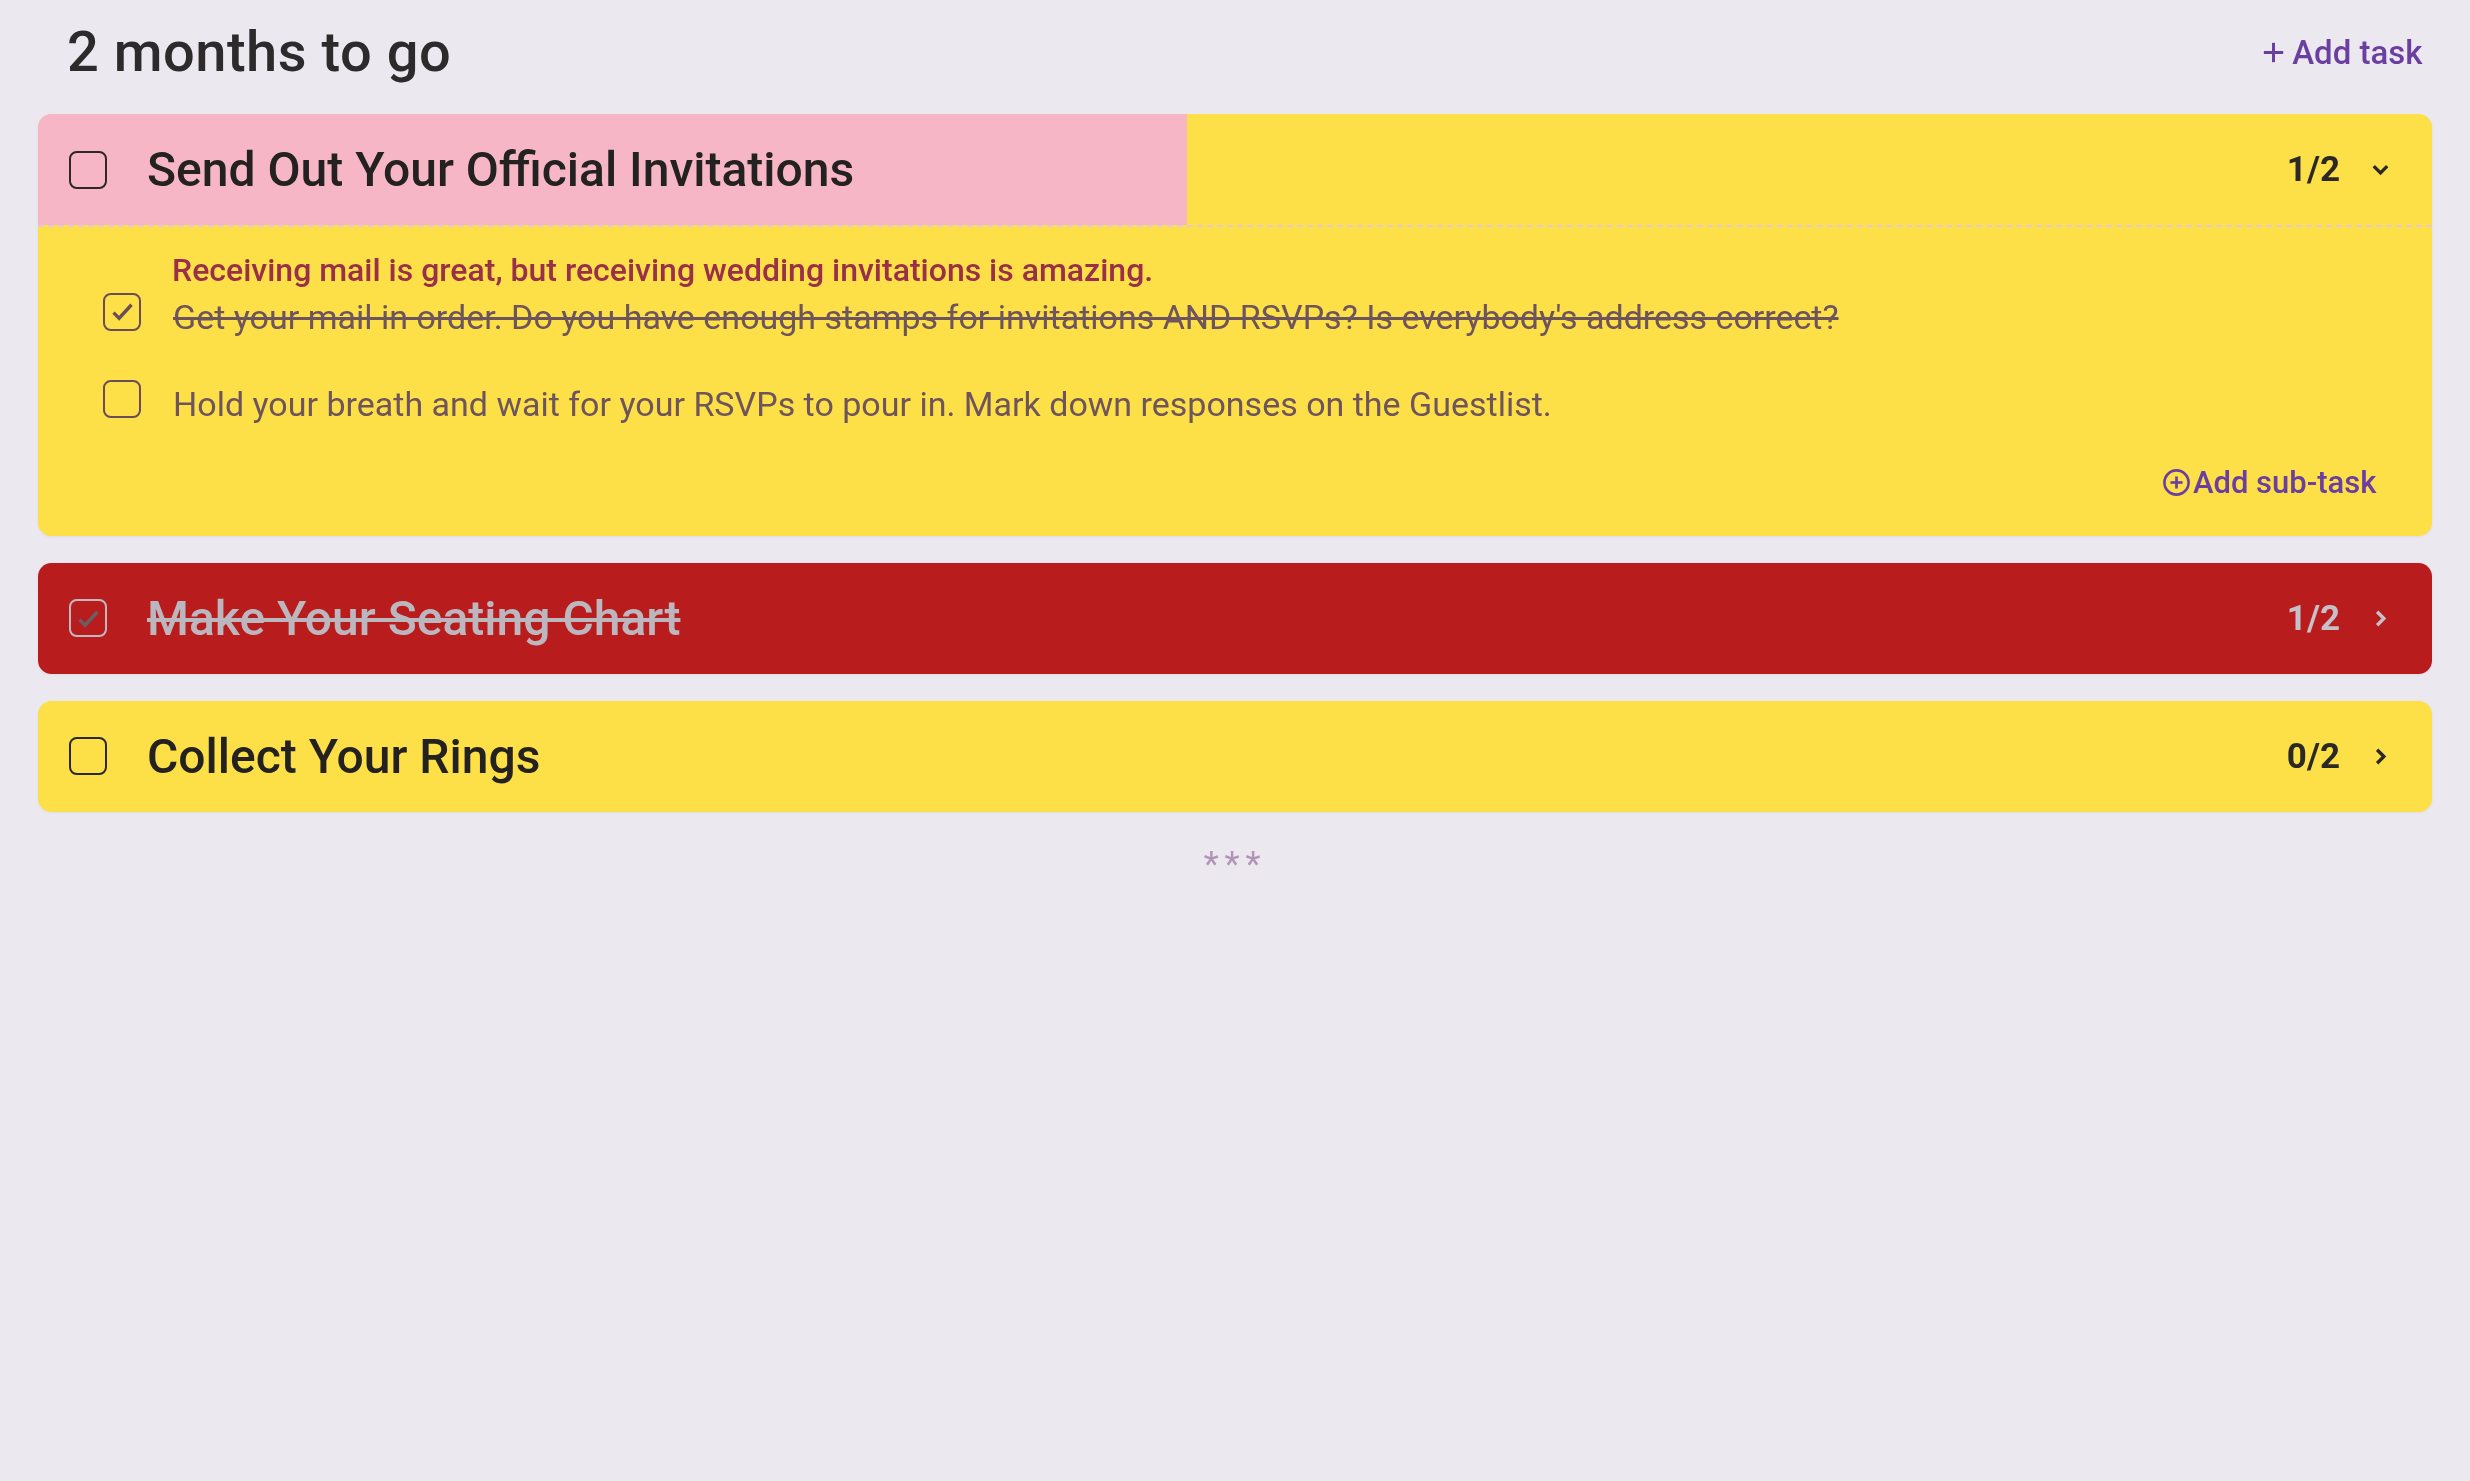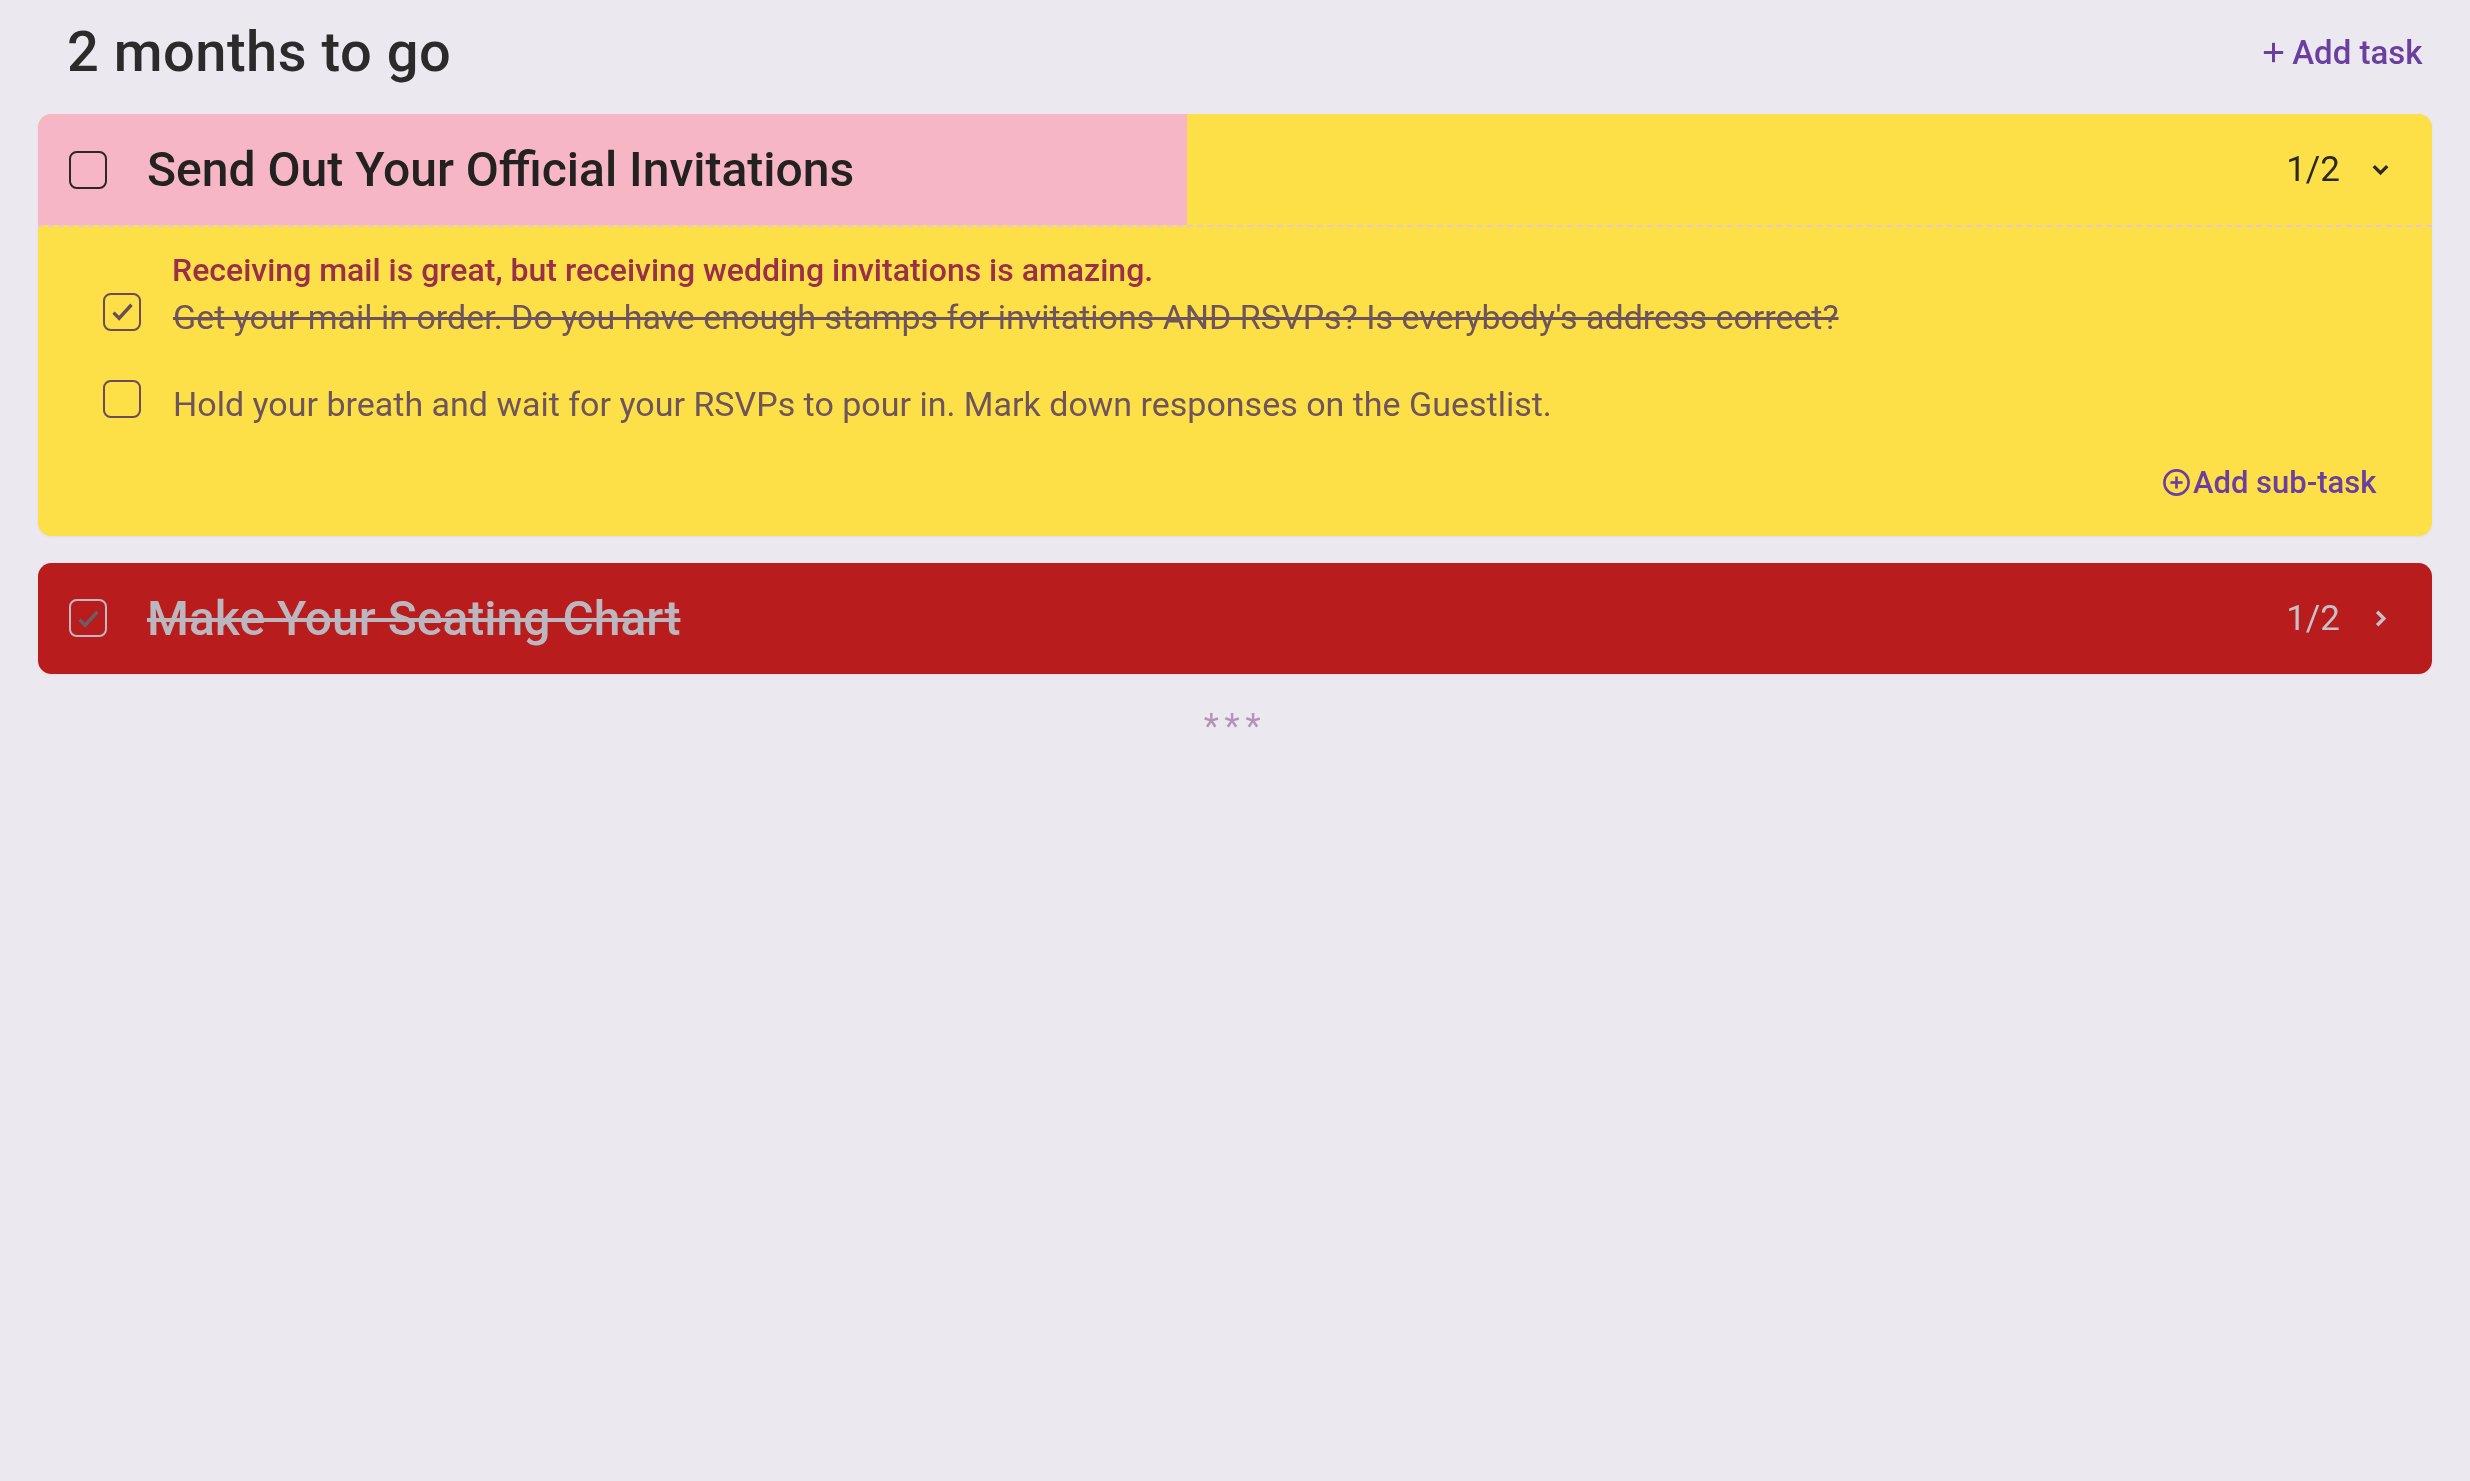--- a/index.html
+++ b/index.html
@@ -66,21 +66,21 @@
 
   .task-title {
     font-size: 48px;
     font-weight: 500;
     margin-left: 40px;
     flex: 1;
     color: #242220;
   }
   .task-title.done { text-decoration: line-through; color: #bcb6be; }
 
-  .progress { font-size: 35px; font-weight: 400; color: #2b2826; margin-right: 27px; }
+  .progress { font-size: 35px; font-weight: 700; color: #2b2826; margin-right: 27px; }
   .progress.dim { color: #c6c0c8; }
 
   .chev { width: 27px; height: 27px; stroke: #2b2826; stroke-width: 3; fill: none; cursor: pointer; }
   .chev.dim { stroke: #c6c0c8; }
 
   .dashed-sep { border-top: 2.9px dashed #e3c9d1; margin: 0; }
 
   .task-body { padding: 21px 46px 35px 134px; position: relative; }
   .task-desc { font-size: 32px; color: #9a2f4a; font-weight: 500; line-height: 1.4; }
 
@@ -169,17 +169,29 @@
           </svg>
       </div>
       <div class="task-title done">Make Your Seating Chart</div>
       <div class="progress dim">1/2</div>
       <svg class="chev dim" viewBox="0 0 24 24">
           <polyline points="9 6 15 12 9 18"></polyline>
         </svg>
     </div>
   </div>
 
+  <div class="task-card">
+    <div class="task-header">
+      <div class="checkbox">
+        
+      </div>
+      <div class="task-title">Collect Your Rings</div>
+      <div class="progress">0/2</div>
+      <svg class="chev" viewBox="0 0 24 24">
+          <polyline points="9 6 15 12 9 18"></polyline>
+        </svg>
+    </div>
+  </div>
 
   <div class="stars">***</div>
 
 </div>
 
 
 </body></html>

